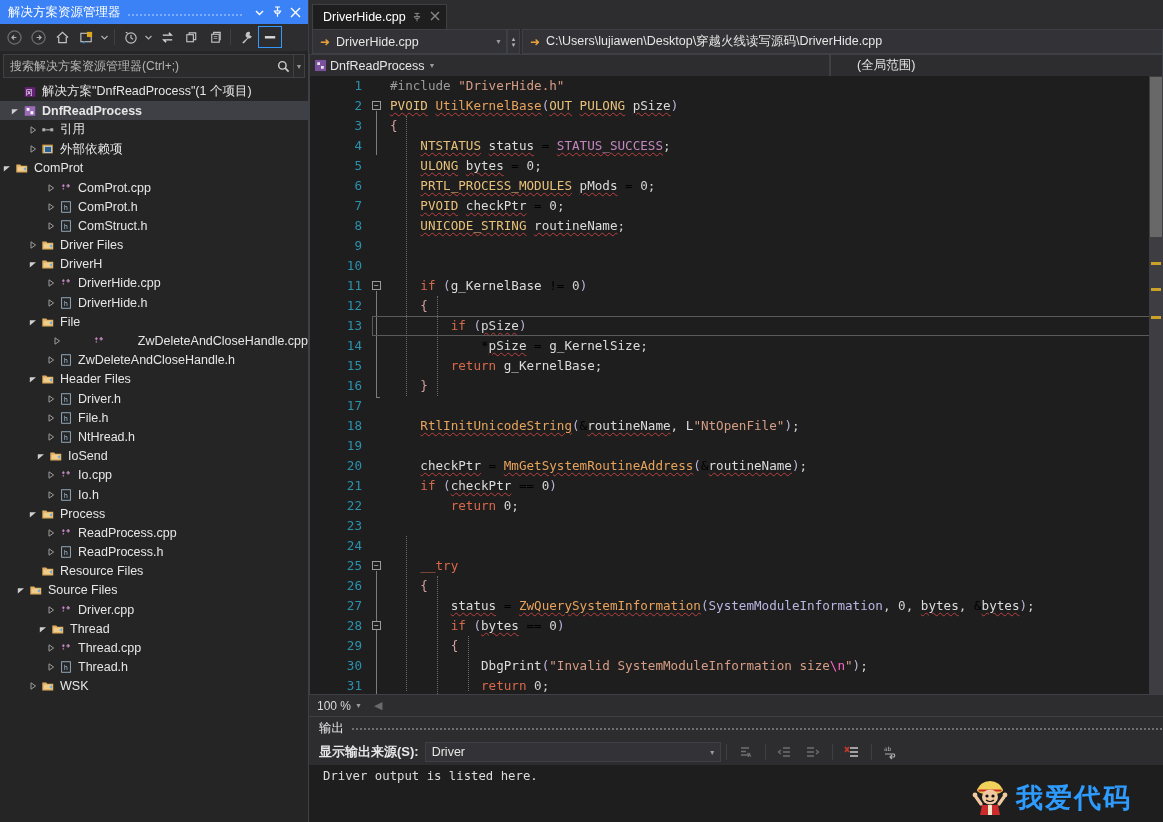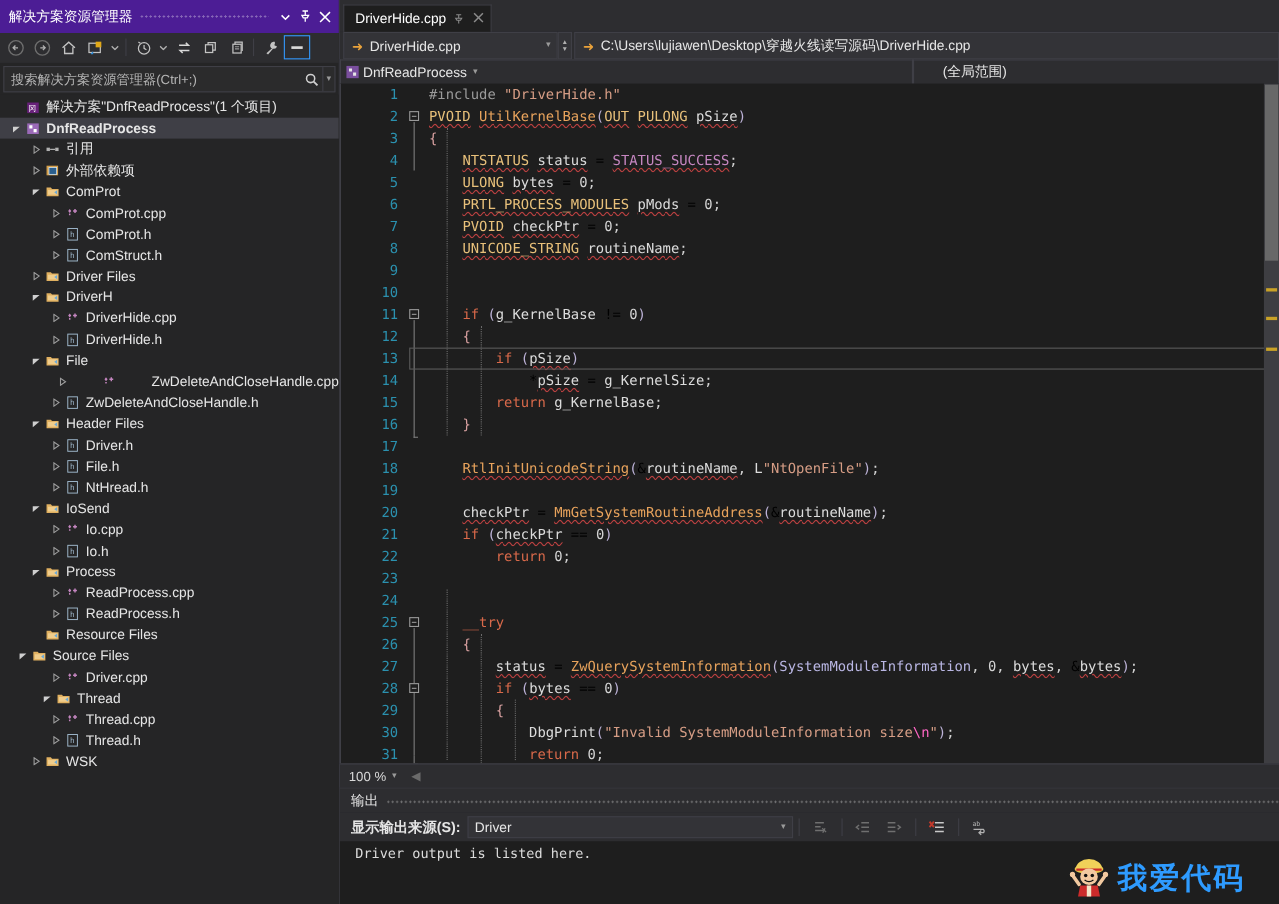--- a/index.html
+++ b/index.html
@@ -12,21 +12,21 @@
   }
   #app { position: relative; width: 1163px; height: 822px; background: #1e1e1e; }
 
   
   #solution-explorer {
     position: absolute; left: 0; top: 0; width: 309px; height: 822px;
     background: #252526; border-right: 1px solid #3f3f46;
     display: flex; flex-direction: column;
   }
   .se-titlebar {
-    height: 30px; background: #4c1d95; color: #ffffff;
+    height: 24px; background: #3b82f6; color: #ffffff;
     display: flex; align-items: center; padding: 0 4px 0 8px;
     font-size: 12.5px; flex: 0 0 auto;
   }
   .se-title-text { white-space: nowrap; }
   .se-title-dots { flex: 1; height: 100%;
     background-image: radial-gradient(circle, rgba(255,255,255,.33) 0.8px, transparent 0.9px);
     background-size: 4px 4px; background-position: 0 13px;
     background-repeat: repeat-x; margin: 0 6px; }
   .se-title-btn { width: 18px; height: 20px; display: flex; align-items: center; justify-content: center;
     color: #ffffff; font-size: 12px; cursor: default; }
@@ -326,21 +326,21 @@
             </svg>
           </span>
           <span class="tree-ico">
             <svg width="14" height="14" viewBox="0 0 16 16">
               <rect x="1.5" y="3" width="12" height="10" fill="#d6a04a"></rect>
               <rect x="4" y="5" width="8" height="7" fill="#2b5f8e" stroke="#cfe3f5" stroke-width="0.8"></rect>
             </svg>
           </span>
           <span class="tree-label">外部依赖项</span>
         </div>
-        <div class="tree-row" style="padding-left: 26px;">
+        <div class="tree-row" style="">
           <span class="twisty">
             <svg width="8" height="8" viewBox="0 0 8 8">
               <path d="M0.8 2.2 L7 2.2 L0.8 7.5z" fill="#cfcfcf"></path>
             </svg>
           </span>
           <span class="tree-ico">
             <svg width="14" height="14" viewBox="0 0 16 16">
               <path d="M1.5 4 h4.5 l1.2 1.4 h6.8 v7.6 h-12.5z" fill="#e0b060"></path>
               <path d="M3 6.5 h10 v5 h-10z" fill="#f0cd8c"></path>
               <path d="M9.5 9 l3 -2.2 v4.4z" fill="#6aa8d8"></path>
@@ -544,21 +544,21 @@
             </svg>
           </span>
           <span class="tree-ico">
             <svg width="14" height="14" viewBox="0 0 16 16">
               <rect x="3" y="2" width="10" height="12" fill="none" stroke="#9fb8cc" stroke-width="1"></rect>
               <text x="5.4" y="11" font-size="8" fill="#9fb8cc" font-family="monospace">h</text>
             </svg>
           </span>
           <span class="tree-label">NtHread.h</span>
         </div>
-        <div class="tree-row" style="padding-left: 26px;">
+        <div class="tree-row" style="padding-left: 34px;">
           <span class="twisty">
             <svg width="8" height="8" viewBox="0 0 8 8">
               <path d="M0.8 2.2 L7 2.2 L0.8 7.5z" fill="#cfcfcf"></path>
             </svg>
           </span>
           <span class="tree-ico">
             <svg width="14" height="14" viewBox="0 0 16 16">
               <path d="M1.5 4 h4.5 l1.2 1.4 h6.8 v7.6 h-12.5z" fill="#e0b060"></path>
               <path d="M3 6.5 h10 v5 h-10z" fill="#f0cd8c"></path>
               <path d="M9.5 9 l3 -2.2 v4.4z" fill="#6aa8d8"></path>

